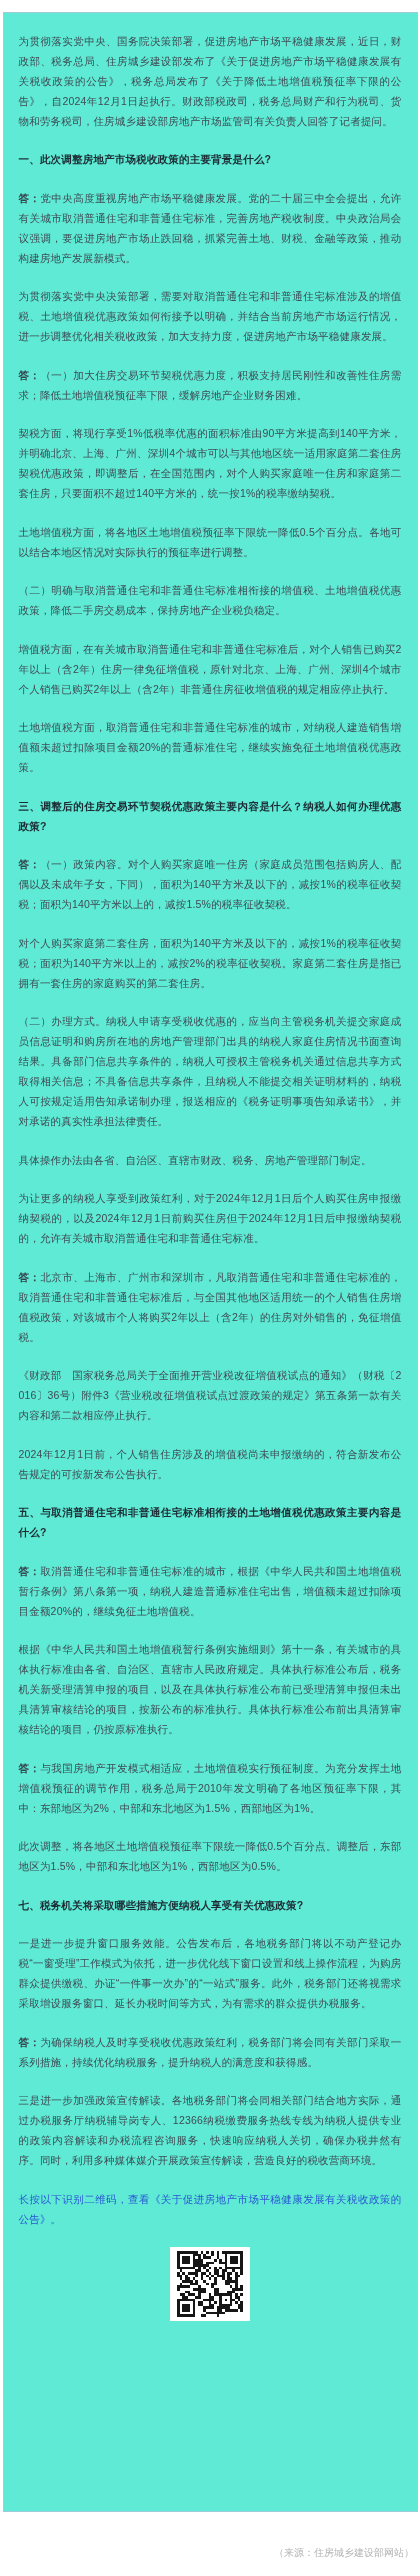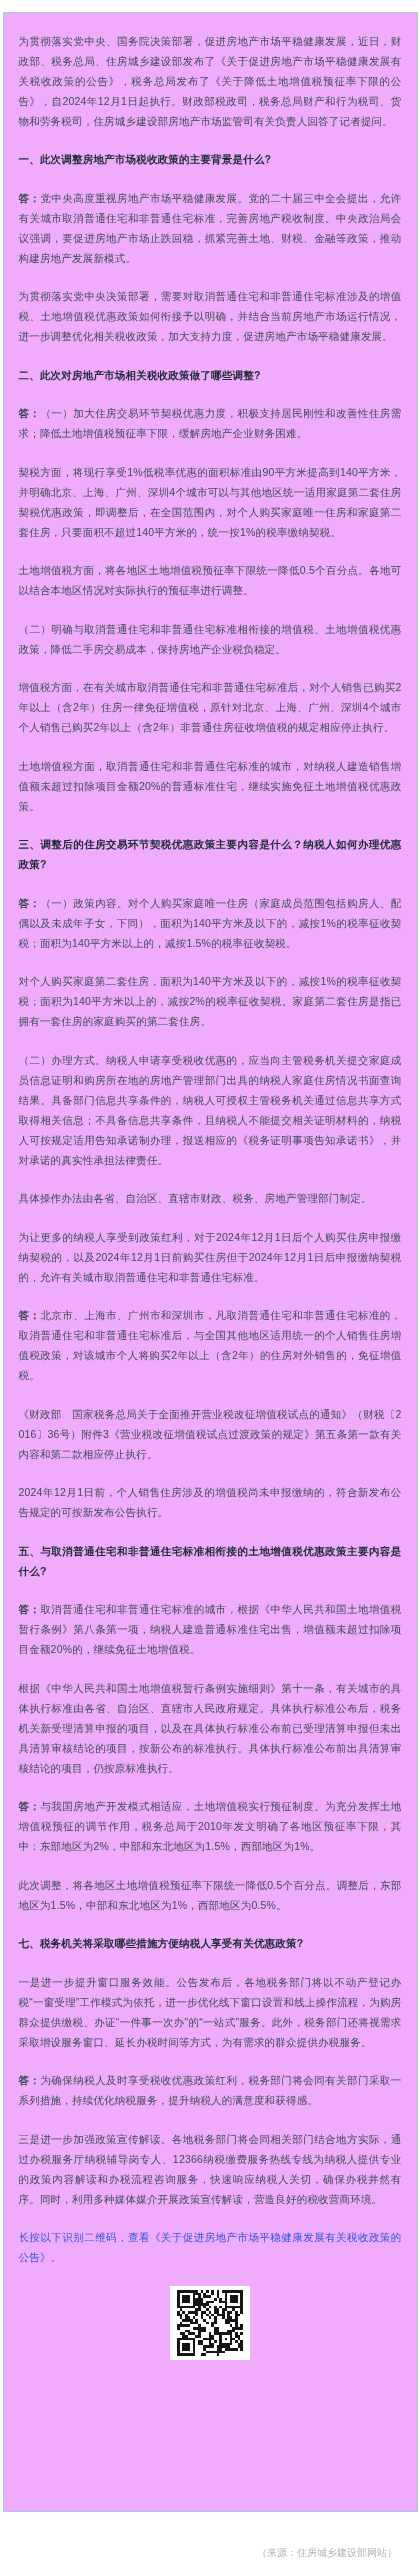--- a/index.html
+++ b/index.html
@@ -9,21 +9,21 @@
     width: 420px;
     font-family: "Liberation Sans", "DejaVu Sans", sans-serif;
   }
   body { height: 2576px; position: relative; }
 
   .card {
     box-sizing: border-box;
     width: 415px;
     height: 2500px;
     margin: 12.4px 2.5px 0 2.5px;
-    background: #f0abfc;
+    background: #5eead4;
     border: 0.6px solid #9fcbdd;
     padding: 17.3px 15px 12.4px 15px;
     overflow: hidden;
   }
 
   .card p, .card h2 {
     margin: 18.5px 0;
     font-size: 10.5px;
     line-height: 20px;
     letter-spacing: 0.2px;
@@ -47,38 +47,37 @@
     margin: 16px auto 0 auto;
     background: #ffffff;
     display: flex;
     align-items: center;
     justify-content: center;
   }
   .qr-wrap svg { display: block; }
 
   .footer {
     position: absolute;
-    right: 23px;
+    right: 6px;
     top: 2545px;
     color: #b3b3b3;
     font-size: 10px;
     line-height: 15px;
   }
 </style>
 </head>
 <body>
 
 <div class="page">
   <div class="card">
     <div id="article-body">
         <p>为贯彻落实党中央、国务院决策部署，促进房地产市场平稳健康发展，近日，财政部、税务总局、住房城乡建设部发布了《关于促进房地产市场平稳健康发展有关税收政策的公告》，税务总局发布了《关于降低土地增值税预征率下限的公告》，自2024年12月1日起执行。财政部税政司，税务总局财产和行为税司、货物和劳务税司，住房城乡建设部房地产市场监管司有关负责人回答了记者提问。</p>
         <h2>一、此次调整房地产市场税收政策的主要背景是什么?</h2>
         <p><strong class="answer-prefix">答：</strong>党中央高度重视房地产市场平稳健康发展。党的二十届三中全会提出，允许有关城市取消普通住宅和非普通住宅标准，完善房地产税收制度。中央政治局会议强调，要促进房地产市场止跌回稳，抓紧完善土地、财税、金融等政策，推动构建房地产发展新模式。</p>
         <p>为贯彻落实党中央决策部署，需要对取消普通住宅和非普通住宅标准涉及的增值税、土地增值税优惠政策如何衔接予以明确，并结合当前房地产市场运行情况，进一步调整优化相关税收政策，加大支持力度，促进房地产市场平稳健康发展。</p>
-        <h2>二、此次对房地产市场相关税收政策做了哪些调整?</h2>
         <p><strong class="answer-prefix">答：</strong>（一）加大住房交易环节契税优惠力度，积极支持居民刚性和改善性住房需求；降低土地增值税预征率下限，缓解房地产企业财务困难。</p>
         <p>契税方面，将现行享受1%低税率优惠的面积标准由90平方米提高到140平方米，并明确北京、上海、广州、深圳4个城市可以与其他地区统一适用家庭第二套住房契税优惠政策，即调整后，在全国范围内，对个人购买家庭唯一住房和家庭第二套住房，只要面积不超过140平方米的，统一按1%的税率缴纳契税。</p>
         <p>土地增值税方面，将各地区土地增值税预征率下限统一降低0.5个百分点。各地可以结合本地区情况对实际执行的预征率进行调整。</p>
         <p>（二）明确与取消普通住宅和非普通住宅标准相衔接的增值税、土地增值税优惠政策，降低二手房交易成本，保持房地产企业税负稳定。</p>
         <p>增值税方面，在有关城市取消普通住宅和非普通住宅标准后，对个人销售已购买2年以上（含2年）住房一律免征增值税，原针对北京、上海、广州、深圳4个城市个人销售已购买2年以上（含2年）非普通住房征收增值税的规定相应停止执行。</p>
         <p>土地增值税方面，取消普通住宅和非普通住宅标准的城市，对纳税人建造销售增值额未超过扣除项目金额20%的普通标准住宅，继续实施免征土地增值税优惠政策。</p>
         <h2>三、调整后的住房交易环节契税优惠政策主要内容是什么？纳税人如何办理优惠政策?</h2>
         <p><strong class="answer-prefix">答：</strong>（一）政策内容。对个人购买家庭唯一住房（家庭成员范围包括购房人、配偶以及未成年子女，下同），面积为140平方米及以下的，减按1%的税率征收契税；面积为140平方米以上的，减按1.5%的税率征收契税。</p>
         <p>对个人购买家庭第二套住房，面积为140平方米及以下的，减按1%的税率征收契税；面积为140平方米以上的，减按2%的税率征收契税。家庭第二套住房是指已拥有一套住房的家庭购买的第二套住房。</p>
         <p>（二）办理方式。纳税人申请享受税收优惠的，应当向主管税务机关提交家庭成员信息证明和购房所在地的房地产管理部门出具的纳税人家庭住房情况书面查询结果。具备部门信息共享条件的，纳税人可授权主管税务机关通过信息共享方式取得相关信息；不具备信息共享条件，且纳税人不能提交相关证明材料的，纳税人可按规定适用告知承诺制办理，报送相应的《税务证明事项告知承诺书》，并对承诺的真实性承担法律责任。</p>

